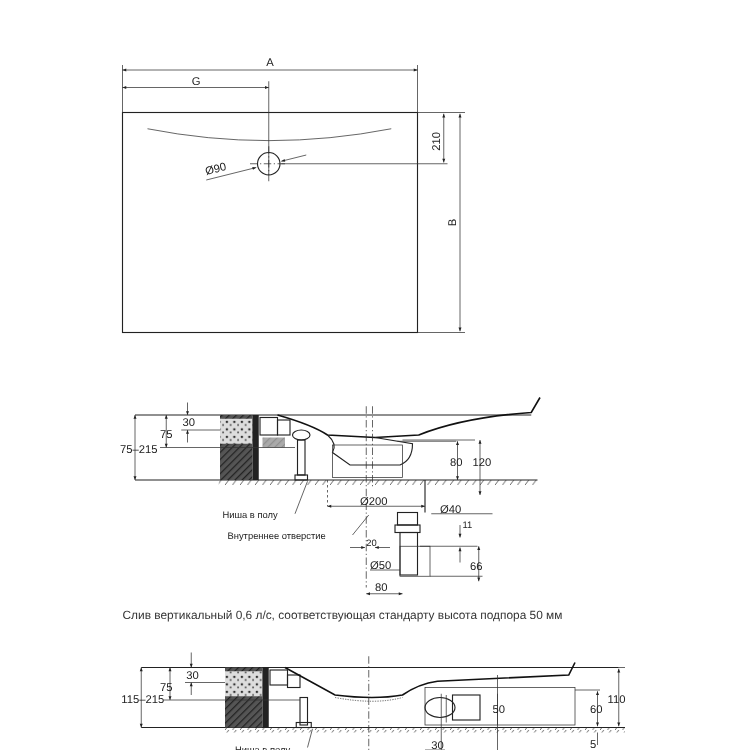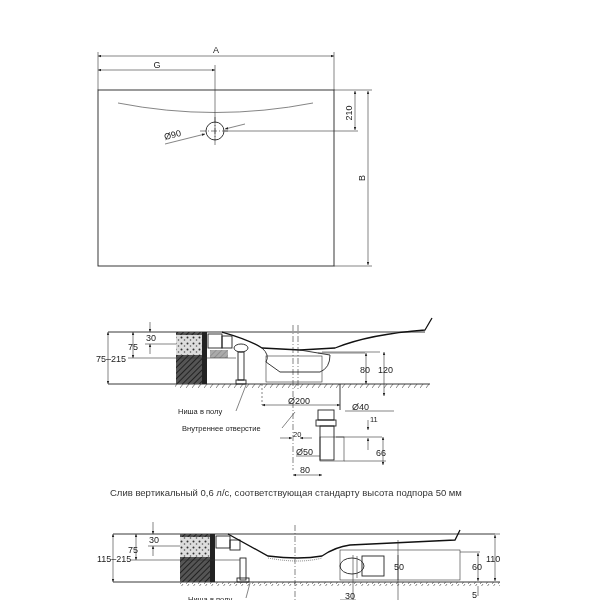--- a/index.html
+++ b/index.html
@@ -1,20 +1,20 @@
 <!DOCTYPE html>
 <html><head>
 <meta charset="utf-8">
 <style>
   html, body { margin: 0; padding: 0; background: #ffffff; }
   body { width: 600px; height: 600px; position: relative; overflow: hidden; font-family: "Liberation Sans", sans-serif; }
   svg { position: absolute; left: 0; top: 0; }
   .dim { font-family: "Liberation Sans", sans-serif; font-size: 9px; fill: #222; }
   .lbl { font-family: "Liberation Sans", sans-serif; font-size: 7.5px; fill: #222; }
-  .caption { position: absolute; left: 110px; top: 487px; font-size: 9.5px; color: #333; font-family: "Liberation Sans", sans-serif; white-space: nowrap; }
+  .caption { position: absolute; left: 98px; top: 487px; font-size: 9.5px; color: #333; font-family: "Liberation Sans", sans-serif; white-space: nowrap; }
   .ln { stroke: #222; stroke-width: 0.9; fill: none; }
   .thin { stroke: #333; stroke-width: 0.6; fill: none; }
   .thick { stroke: #111; stroke-width: 1.3; fill: none; }
   .dash { stroke: #333; stroke-width: 0.6; fill: none; stroke-dasharray: 6 2 1 2; }
 </style>
 </head>
 <body>
 
 <svg width="600" height="600" viewBox="0 0 600 600">
   <defs>

